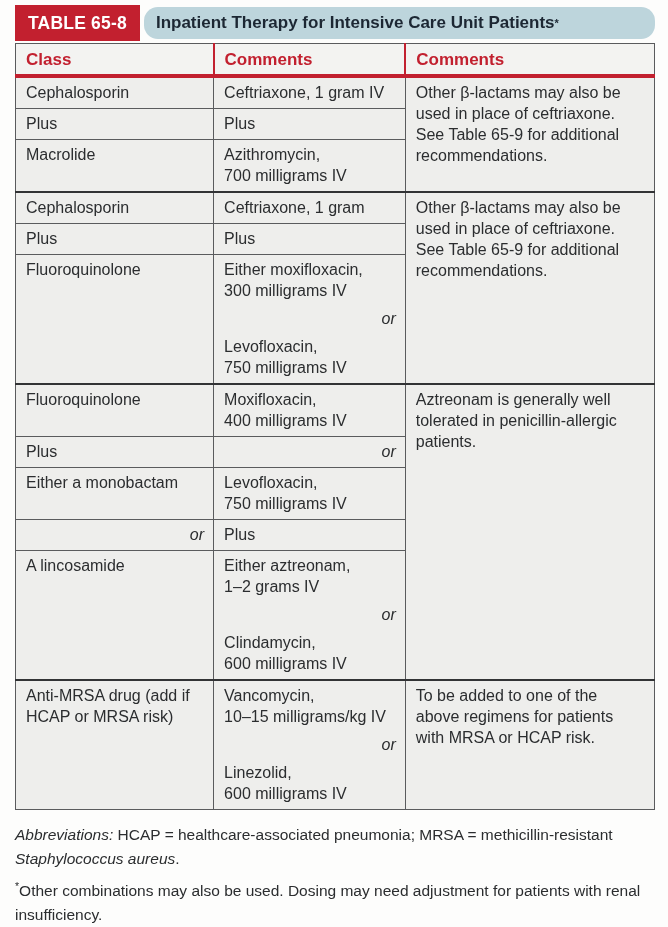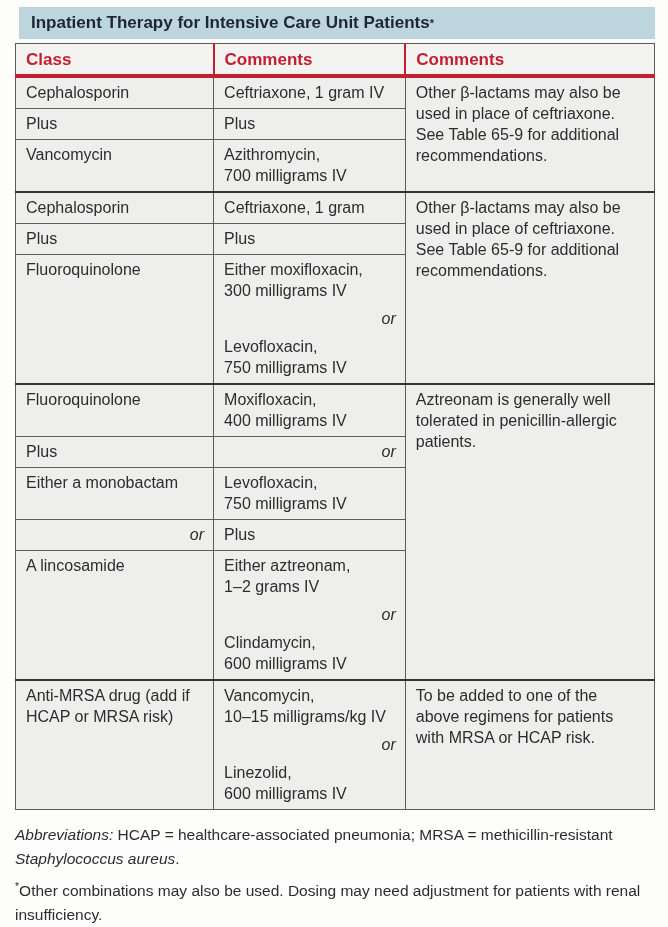--- a/index.html
+++ b/index.html
@@ -28,20 +28,21 @@
     background:var(--accent);color:#ffffff;font-weight:bold;
     font-size:17.5px;letter-spacing:.2px;
     display:flex;align-items:center;padding:0 13px;
   }
   .titlebar .gap{width:4px;background:#fdfdfc;}
   .titlebar .bartitle{
     flex:1;background:var(--bar-blue);color:var(--title-dark);
     font-weight:bold;font-size:17px;
     display:flex;align-items:center;padding:0 4px 0 12px;
     margin:2px 0;
+    border-radius:14px;
   }
   .titlebar .bartitle sup{font-size:11px;line-height:0;vertical-align:super;}
 
   
   table.tx{
     width:100%;border-collapse:collapse;table-layout:fixed;
     margin-top:2px;border:1px solid var(--line-thin);padding-left:32px;
   }
   col.c1{width:31%;} col.c2{width:30%;} col.c3{width:39%;}
   .tx th{
@@ -67,20 +68,21 @@
   .footnotes p{margin:0;}
   .footnotes p + p{margin-top:8px;}
   .footnotes sup{font-size:10.5px;vertical-align:super;line-height:0;}
 </style>
 </head>
 <body>
 
 <div class="page">
 
   <div class="titlebar">
+    <div class="tag">TABLE 65-8</div>
     <div class="gap"></div>
     <div class="bartitle">
       <span>Inpatient Therapy for Intensive Care Unit Patients</span>
         <sup>*</sup>
     </div>
   </div>
 
   <table class="tx">
     <colgroup>
         <col class="c1">
@@ -109,21 +111,21 @@
         <tr>
           <td>
             <div class="para">Plus</div>
           </td>
           <td>
             <div class="para">Plus</div>
           </td>
         </tr>
         <tr>
           <td>
-            <div class="para">Vancomycin</div>
+            <div class="para">Macrolide</div>
           </td>
           <td>
             <div class="para">Azithromycin,
 700 milligrams IV</div>
           </td>
         </tr>
         <tr class="section-start">
           <td>
             <div class="para">Cephalosporin</div>
           </td>

